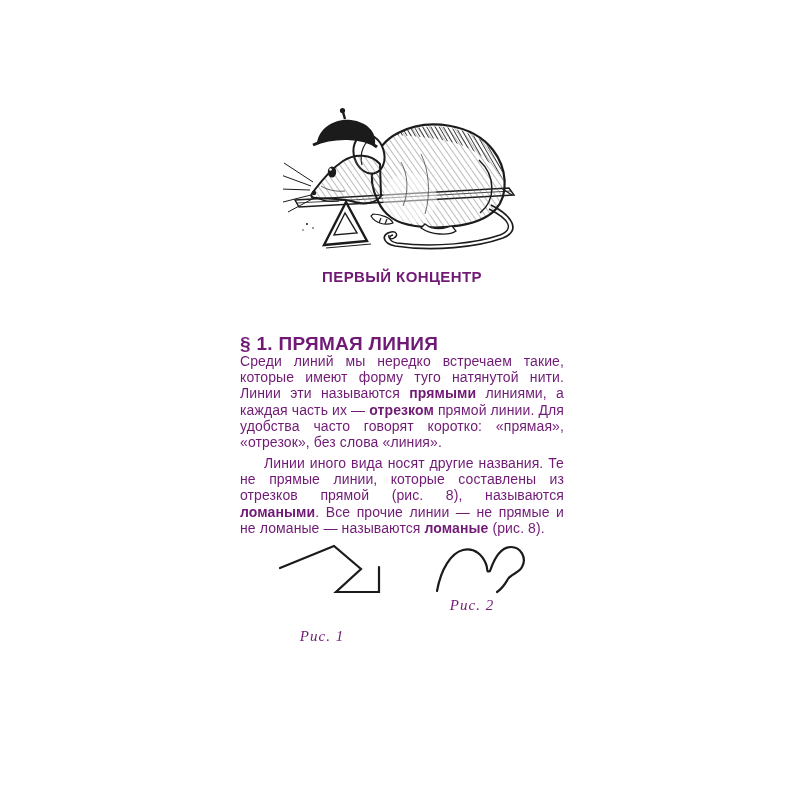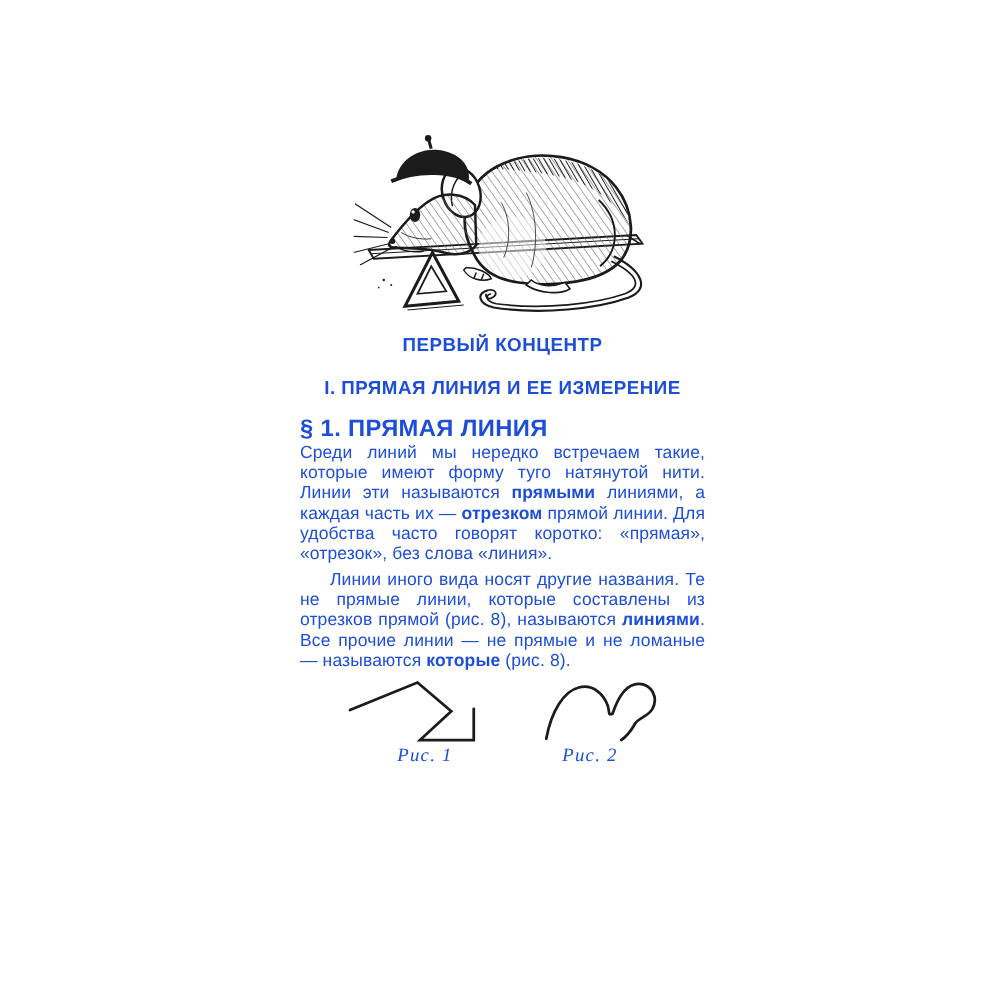--- a/index.html
+++ b/index.html
@@ -2,21 +2,21 @@
 <html><head>
 <meta charset="utf-8">
 <style>
   html, body { margin: 0; padding: 0; background: #ffffff; }
   .page {
     position: relative;
     width: 800px;
     height: 656px;
     background: #ffffff;
     font-family: "Liberation Sans", sans-serif;
-    color: #1d4ed8;
+    color: #701a75;
     overflow: hidden;
   }
   .illustration {
     position: absolute;
     left: 283px;
     top: 102px;
     width: 240px;
     height: 158px;
   }
   .h-part, .h-chapter {
@@ -61,21 +61,21 @@
   .fig-label {
     position: absolute;
     top: 597px;
     width: 120px;
     text-align: center;
     font-family: "Liberation Serif", serif;
     font-style: italic;
     font-size: 15px;
     letter-spacing: 1px;
   }
-  .fig-label-1 { left: 280px; }
+  .fig-label-1 { left: 262px; margin-top: 31px; }
   .fig-label-2 { left: 412px; }
   .page-number {
     position: absolute;
     left: 240px;
     top: 662px;
     width: 324px;
     text-align: left;
     font-weight: bold;
     font-size: 15px;
     letter-spacing: 1px;
@@ -162,26 +162,25 @@
 
       <g fill="#1b1b1b">
         <circle cx="24" cy="122" r="1"></circle>
         <circle cx="30" cy="126" r="0.8"></circle>
         <circle cx="20" cy="128" r="0.7"></circle>
       </g>
     </svg>
   </div>
 
   <div class="h-part">ПЕРВЫЙ КОНЦЕНТР</div>
-  <div class="h-chapter">I. ПРЯМАЯ ЛИНИЯ И ЕЕ ИЗМЕРЕНИЕ</div>
   <div class="h-section">§ 1. ПРЯМАЯ ЛИНИЯ</div>
 
   <div class="body-par p1"><span>Среди линий мы нередко встречаем такие, которые имеют форму туго натянутой нити. Линии эти называются </span><b>прямыми</b><span> линиями, а каждая часть их — </span><b>отрезком</b><span> прямой линии. Для удобства часто говорят коротко: «прямая», «отрезок», без слова «линия».</span></div>
 
-  <div class="body-par p2"><span>Линии иного вида носят другие названия. Те не прямые линии, которые составлены из отрезков прямой (рис. 8), называются </span><b>линиями</b><span>. Все прочие линии — не прямые и не ломаные — называются </span><b>которые</b><span> (рис. 8).</span></div>
+  <div class="body-par p2"><span>Линии иного вида носят другие названия. Те не прямые линии, которые составлены из отрезков прямой (рис. 8), называются </span><b>ломаными</b><span>. Все прочие линии — не прямые и не ломаные — называются </span><b>ломаные</b><span> (рис. 8).</span></div>
 
   <div class="figure fig1">
     <svg width="120" height="62" viewBox="0 0 120 62" xmlns="http://www.w3.org/2000/svg">
       <polyline points="10,30 64,8 91,31 66,54 109,54 109,29" fill="none" stroke="#1b1b1b" stroke-width="2.2" stroke-linejoin="miter" stroke-linecap="round"></polyline>
     </svg>
   </div>
 
   <div class="figure fig2">
     <svg width="110" height="62" viewBox="0 0 110 62" xmlns="http://www.w3.org/2000/svg">
       <path d="M12,53 C16,31 26,15 38,12 C50,9 58,18 61,26 C63,31 61,35 65,33 C68,24 74,9 86,9 C96,9 102,20 97,29 C94,35 86,36 83,41 C80,46 78,50 72,54" fill="none" stroke="#1b1b1b" stroke-width="2.2" stroke-linecap="round"></path>

